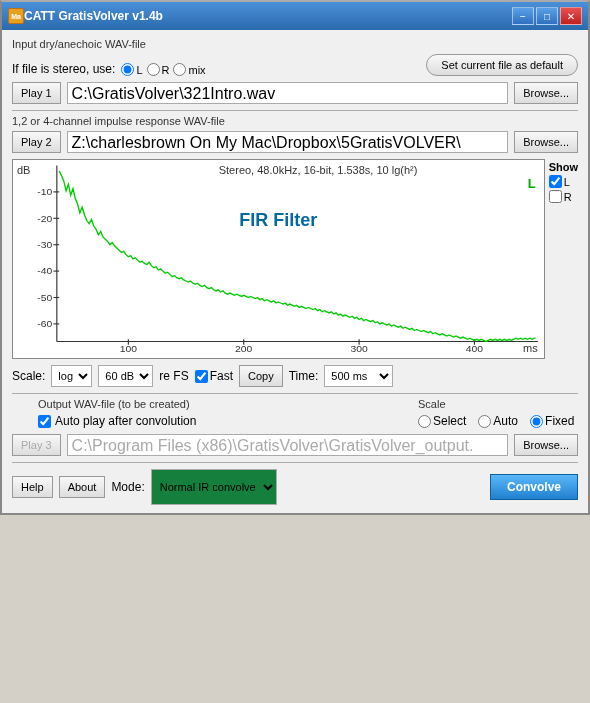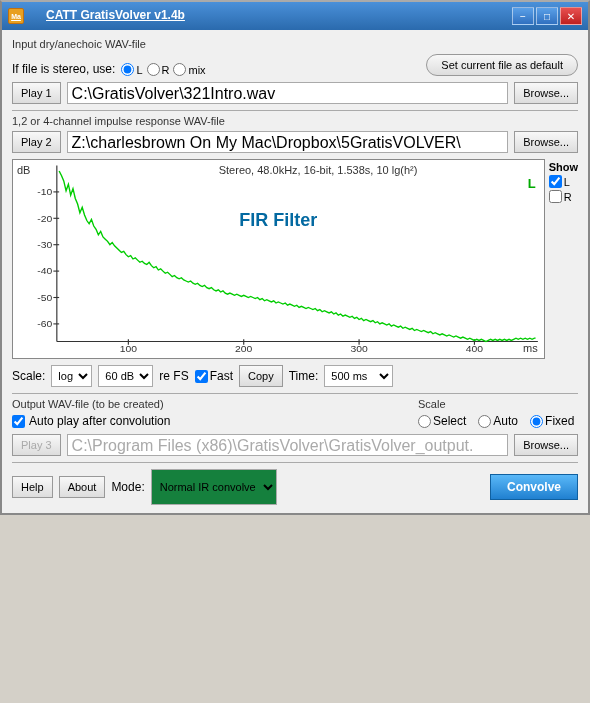--- a/index.html
+++ b/index.html
@@ -22,23 +22,22 @@
       background: linear-gradient(to bottom, #4a90d9 0%, #2a6aad 100%);
       color: white;
       padding: 4px 6px;
       display: flex;
       align-items: center;
       justify-content: space-between;
       height: 28px;
     }
     .titlebar-left {
       display: flex;
-      align-items: flex-start;
-      gap: 22px;
-      text-decoration: underline;
+      align-items: center;
+      gap: 0;
     }
     .titlebar-icon {
       width: 16px;
       height: 16px;
       background: #e8a020;
       border: 1px solid #c07010;
       border-radius: 2px;
       display: flex;
       align-items: center;
       justify-content: center;
@@ -210,20 +209,21 @@
       font-size: 11px;
       padding: 0 2px;
     }
     .output-section {
       display: flex;
       gap: 16px;
       margin-bottom: 6px;
     }
     .output-left {
       flex: 1;
+      margin-left: 26px;
     }
     .output-right {
       min-width: 160px;
     }
     .name-row {
       display: flex;
       align-items: center;
       gap: 12px;
       margin-top: 4px;
     }

